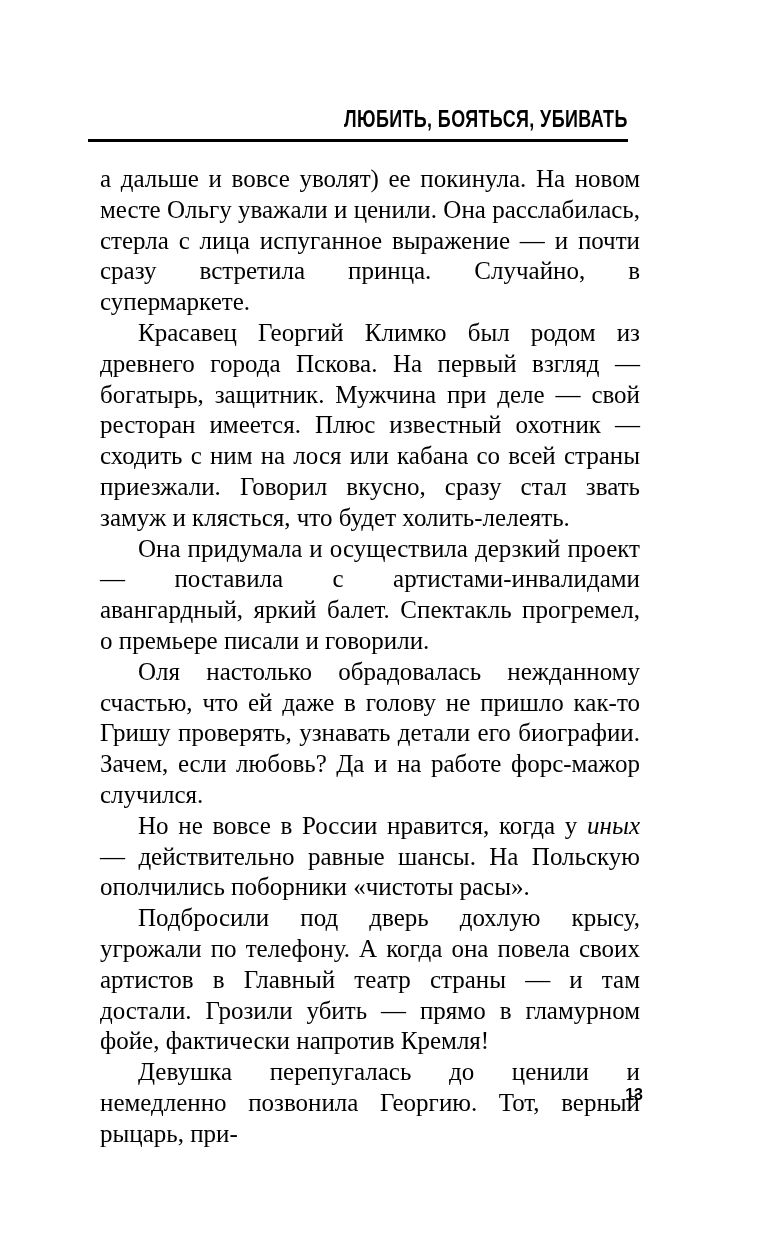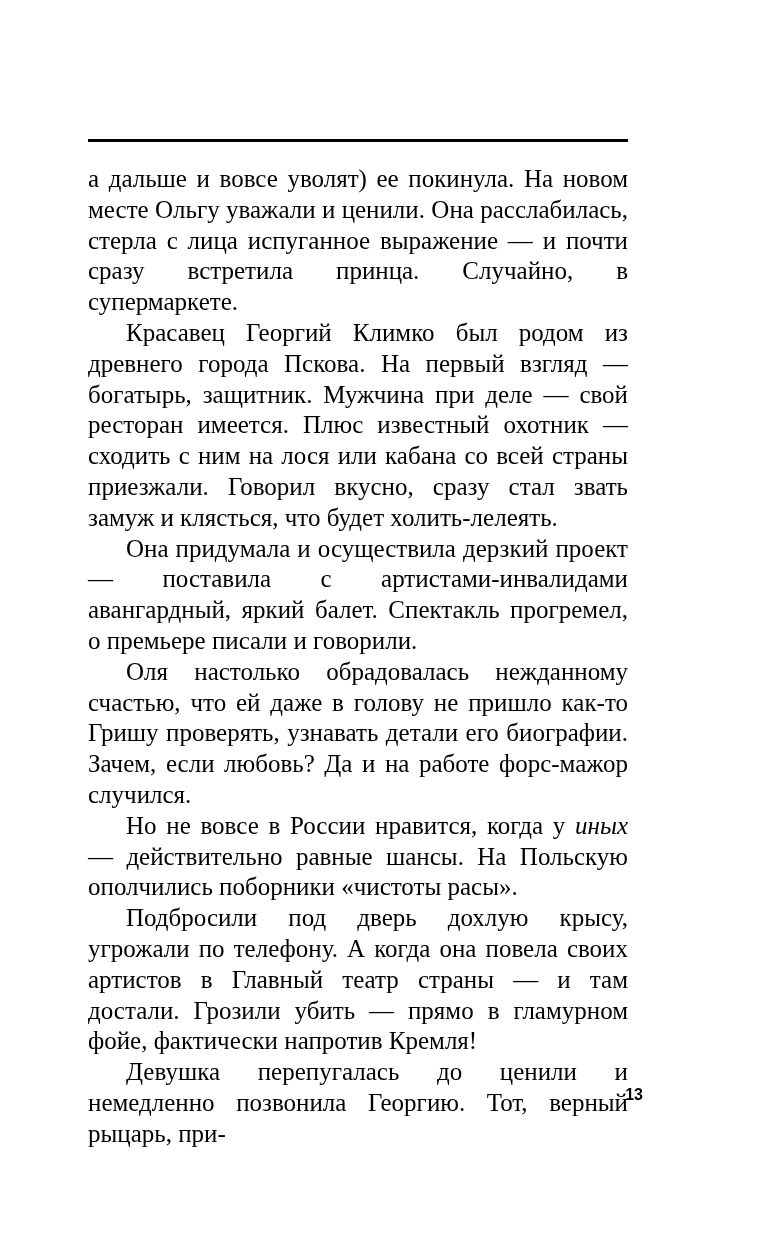--- a/index.html
+++ b/index.html
@@ -40,21 +40,21 @@
   .header-rule {
     position: absolute;
     left: 88px;
     top: 139px;
     width: 540px;
     height: 3px;
     background: #000000;
   }
   .body-text {
     position: absolute;
-    left: 88px;
+    left: 100px;
     top: 164px;
     width: 540px;
   }
   .body-text p {
     margin: 0;
     padding: 0;
     font-family: "Liberation Serif", serif;
     font-size: 25px;
     line-height: 30.8px;
     text-align: justify;
@@ -75,20 +75,23 @@
     font-family: Liberation Sans, sans-serif;
     font-weight: bold;
     font-size: 16px;
   }
 </style>
 </head>
 <body>
 
 <div class="page">
 
+  <div class="running-header">
+    <span class="title">ЛЮБИТЬ, БОЯТЬСЯ, УБИВАТЬ</span>
+  </div>
 
   <div class="header-rule"></div>
 
   <div class="body-text">
       <p class="no-indent"><span>а дальше и вовсе уволят) ее покинула. На новом месте Ольгу уважали и ценили. Она расслабилась, стерла с лица испуганное выражение — и почти сразу встретила принца. Случайно, в супермаркете.</span></p>
       <p class=""><span>Красавец Георгий Климко был родом из древнего города Пскова. На первый взгляд — богатырь, защитник. Мужчина при деле — свой ресторан имеется. Плюс известный охотник — сходить с ним на лося или кабана со всей страны приезжали. Говорил вкусно, сразу стал звать замуж и клясться, что будет холить-лелеять.</span></p>
       <p class=""><span>Она придумала и осуществила дерзкий проект — поставила с артистами-инвалидами авангардный, яркий балет. Спектакль прогремел, о премьере писали и говорили.</span></p>
       <p class=""><span>Оля настолько обрадовалась нежданному счастью, что ей даже в голову не пришло как-то Гришу проверять, узнавать детали его биографии. Зачем, если любовь? Да и на работе форс-мажор случился.</span></p>
       <p class=""><span>Но не вовсе в России нравится, когда у </span><em>иных</em><span> — действительно равные шансы. На Польскую ополчились поборники «чистоты расы».</span></p>
       <p class=""><span>Подбросили под дверь дохлую крысу, угрожали по телефону. А когда она повела своих артистов в Главный театр страны — и там достали. Грозили убить — прямо в гламурном фойе, фактически напротив Кремля!</span></p>

